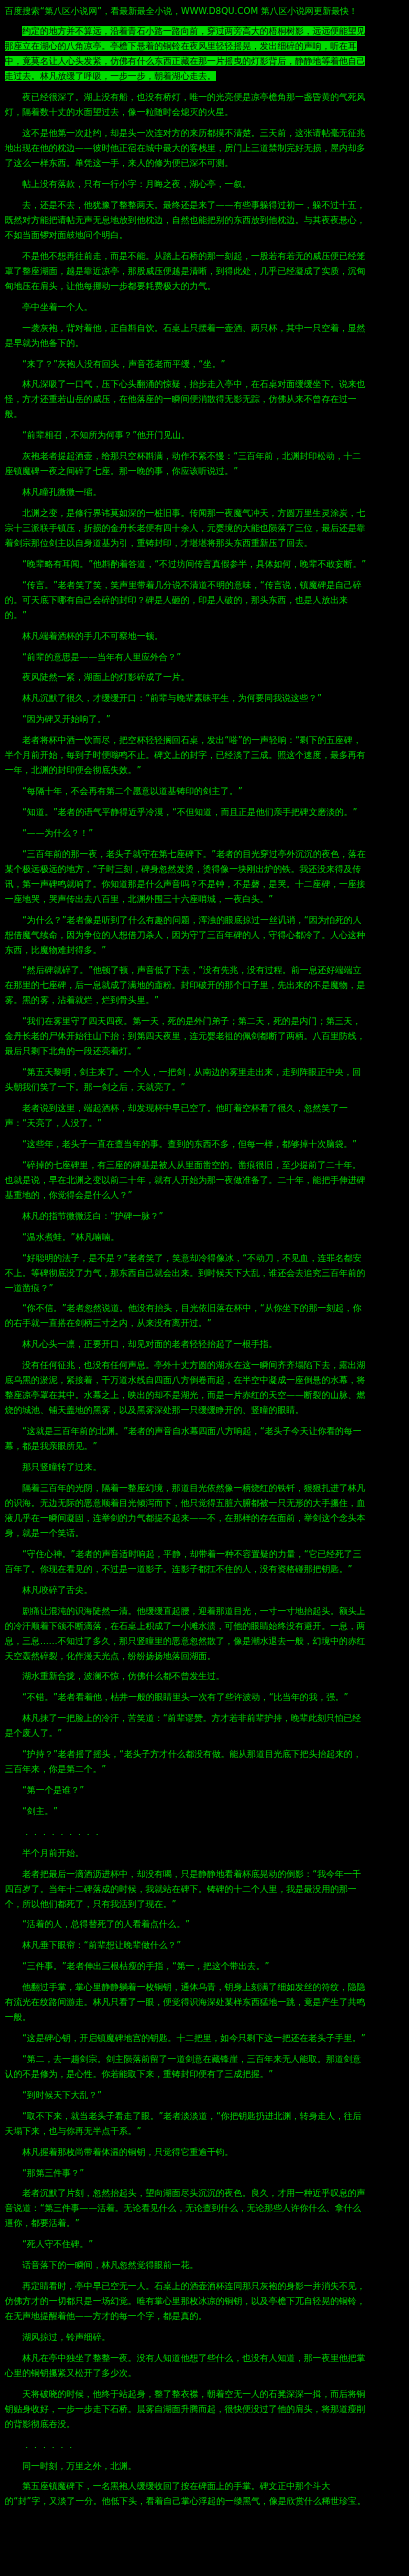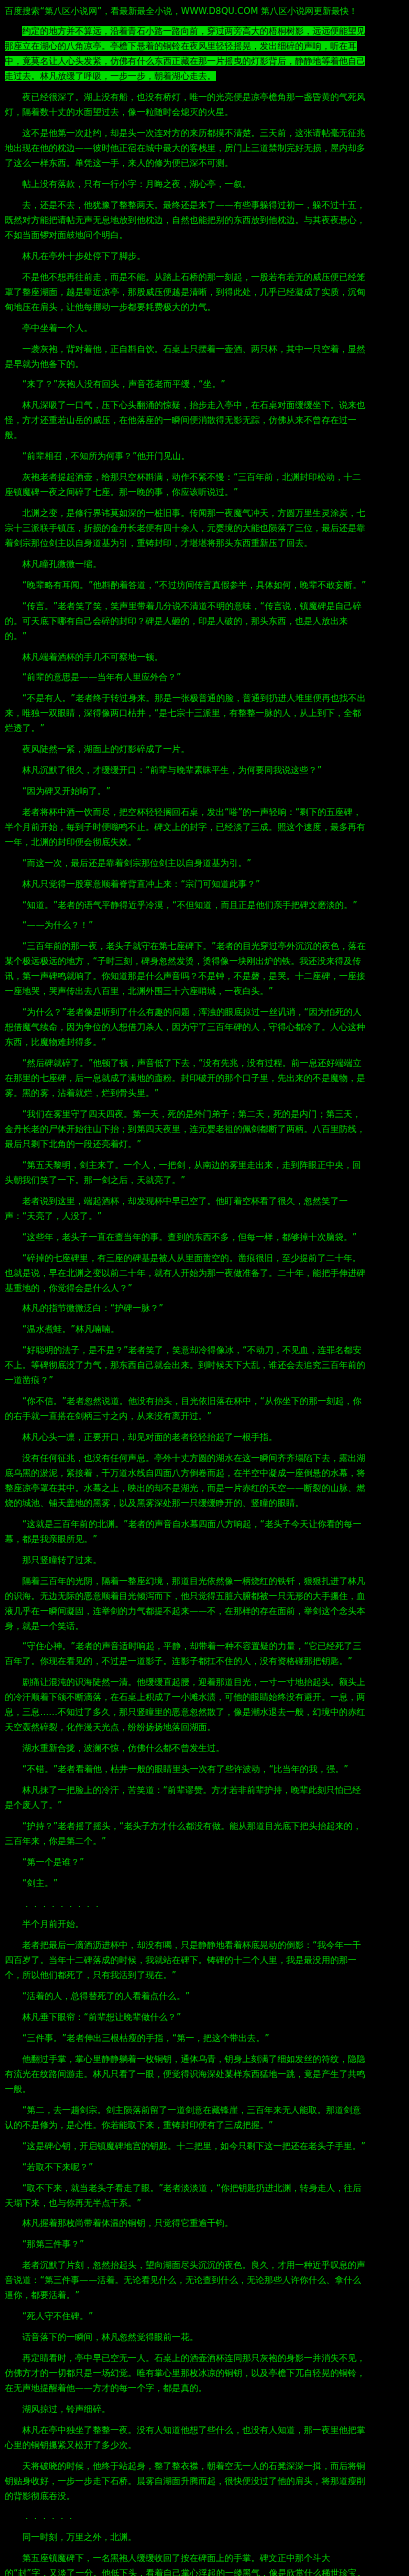--- a/index.html
+++ b/index.html
@@ -50,61 +50,58 @@
   <div>
 
       <p class="para">夜已经很深了。湖上没有船，也没有桥灯，唯一的光亮便是凉亭檐角那一盏昏黄的气死风灯，隔着数十丈的水面望过去，像一粒随时会熄灭的火星。</p>
 
       <p class="para">这不是他第一次赴约，却是头一次连对方的来历都摸不清楚。三天前，这张请帖毫无征兆地出现在他的枕边——彼时他正宿在城中最大的客栈里，房门上三道禁制完好无损，屋内却多了这么一样东西。单凭这一手，来人的修为便已深不可测。</p>
 
       <p class="para">帖上没有落款，只有一行小字：月晦之夜，湖心亭，一叙。</p>
 
       <p class="para">去，还是不去，他犹豫了整整两天。最终还是来了——有些事躲得过初一，躲不过十五，既然对方能把请帖无声无息地放到他枕边，自然也能把别的东西放到他枕边。与其夜夜悬心，不如当面锣对面鼓地问个明白。</p>
 
-      <p class="para">林凡在亭外十步处停下了脚步。</p>
 
       <p class="para">不是他不想再往前走，而是不能。从踏上石桥的那一刻起，一股若有若无的威压便已经笼罩了整座湖面，越是靠近凉亭，那股威压便越是清晰，到得此处，几乎已经凝成了实质，沉甸甸地压在肩头，让他每挪动一步都要耗费极大的力气。</p>
 
       <p class="para">亭中坐着一个人。</p>
 
       <p class="para">一袭灰袍，背对着他，正自斟自饮。石桌上只摆着一壶酒、两只杯，其中一只空着，显然是早就为他备下的。</p>
 
       <p class="para">“来了？”灰袍人没有回头，声音苍老而平缓，“坐。”</p>
 
       <p class="para">林凡深吸了一口气，压下心头翻涌的惊疑，抬步走入亭中，在石桌对面缓缓坐下。说来也怪，方才还重若山岳的威压，在他落座的一瞬间便消散得无影无踪，仿佛从来不曾存在过一般。</p>
 
       <p class="para">“前辈相召，不知所为何事？”他开门见山。</p>
 
       <p class="para">灰袍老者提起酒壶，给那只空杯斟满，动作不紧不慢：“三百年前，北渊封印松动，十二座镇魔碑一夜之间碎了七座。那一晚的事，你应该听说过。”</p>
 
+      <p class="para">林凡瞳孔微微一缩。</p>
+
       <p class="para">北渊之变，是修行界讳莫如深的一桩旧事。传闻那一夜魔气冲天，方圆万里生灵涂炭，七宗十三派联手镇压，折损的金丹长老便有四十余人，元婴境的大能也陨落了三位，最后还是靠着剑宗那位剑主以自身道基为引，重铸封印，才堪堪将那头东西重新压了回去。</p>
 
-      <p class="para">林凡瞳孔微微一缩。</p>
-
       <p class="para">“晚辈略有耳闻。”他斟酌着答道，“不过坊间传言真假参半，具体如何，晚辈不敢妄断。”</p>
 
       <p class="para">“传言。”老者笑了笑，笑声里带着几分说不清道不明的意味，“传言说，镇魔碑是自己碎的。可天底下哪有自己会碎的封印？碑是人砸的，印是人破的，那头东西，也是人放出来的。”</p>
 
       <p class="para">林凡端着酒杯的手几不可察地一顿。</p>
 
       <p class="para">“前辈的意思是——当年有人里应外合？”</p>
 
-      <p class="para">“不是有人。”老者终于转过身来。那是一张极普通的脸，普通到扔进人堆里便再也找不出来，唯独一双眼睛，深得像两口枯井，“是七宗十三派里，有整整一脉的人，从上到下，全都烂透了。”</p>
 
       <p class="para">夜风陡然一紧，湖面上的灯影碎成了一片。</p>
 
       <p class="para">林凡沉默了很久，才缓缓开口：“前辈与晚辈素昧平生，为何要同我说这些？”</p>
 
       <p class="para">“因为碑又开始响了。”</p>
 
       <p class="para">老者将杯中酒一饮而尽，把空杯轻轻搁回石桌，发出“嗒”的一声轻响：“剩下的五座碑，半个月前开始，每到子时便嗡鸣不止。碑文上的封字，已经淡了三成。照这个速度，最多再有一年，北渊的封印便会彻底失效。”</p>
 
-      <p class="para">“而这一次，最后还是靠着剑宗那位剑主以自身道基为引。”</p>
-
-      <p class="para">林凡只觉得一股寒意顺着脊背直冲上来：“宗门可知道此事？”</p>
+      <p class="para">“每隔十年，不会再有第二个愿意以道基铸印的剑主了。”</p>
+
 
       <p class="para">“知道。”老者的语气平静得近乎冷漠，“不但知道，而且正是他们亲手把碑文磨淡的。”</p>
 
       <p class="para">“——为什么？！”</p>
 
       <p class="para">“三百年前的那一夜，老头子就守在第七座碑下。”老者的目光穿过亭外沉沉的夜色，落在某个极远极远的地方，“子时三刻，碑身忽然发烫，烫得像一块刚出炉的铁。我还没来得及传讯，第一声碑鸣就响了。你知道那是什么声音吗？不是钟，不是磬，是哭。十二座碑，一座接一座地哭，哭声传出去八百里，北渊外围三十六座哨城，一夜白头。”</p>
 
       <p class="para">“为什么？”老者像是听到了什么有趣的问题，浑浊的眼底掠过一丝讥诮，“因为怕死的人想借魔气续命，因为争位的人想借刀杀人，因为守了三百年碑的人，守得心都冷了。人心这种东西，比魔物难封得多。”</p>
 
       <p class="para">“然后碑就碎了。”他顿了顿，声音低了下去，“没有先兆，没有过程。前一息还好端端立在那里的七座碑，后一息就成了满地的齑粉。封印破开的那个口子里，先出来的不是魔物，是雾。黑的雾，沾着就烂，烂到骨头里。”</p>
@@ -133,20 +130,21 @@
       <p class="para">没有任何征兆，也没有任何声息。亭外十丈方圆的湖水在这一瞬间齐齐塌陷下去，露出湖底乌黑的淤泥，紧接着，千万道水线自四面八方倒卷而起，在半空中凝成一座倒悬的水幕，将整座凉亭罩在其中。水幕之上，映出的却不是湖光，而是一片赤红的天空——断裂的山脉、燃烧的城池、铺天盖地的黑雾，以及黑雾深处那一只缓缓睁开的、竖瞳的眼睛。</p>
 
       <p class="para">“这就是三百年前的北渊。”老者的声音自水幕四面八方响起，“老头子今天让你看的每一幕，都是我亲眼所见。”</p>
 
       <p class="para">那只竖瞳转了过来。</p>
 
       <p class="para">隔着三百年的光阴，隔着一整座幻境，那道目光依然像一柄烧红的铁钎，狠狠扎进了林凡的识海。无边无际的恶意顺着目光倾泻而下，他只觉得五脏六腑都被一只无形的大手攥住，血液几乎在一瞬间凝固，连举剑的力气都提不起来——不，在那样的存在面前，举剑这个念头本身，就是一个笑话。</p>
 
       <p class="para">“守住心神。”老者的声音适时响起，平静，却带着一种不容置疑的力量，“它已经死了三百年了。你现在看见的，不过是一道影子。连影子都扛不住的人，没有资格碰那把钥匙。”</p>
 
+      <p class="para">林凡咬碎了舌尖。</p>
 
       <p class="para">剧痛让混沌的识海陡然一清。他缓缓直起腰，迎着那道目光，一寸一寸地抬起头。额头上的冷汗顺着下颌不断滴落，在石桌上积成了一小滩水渍，可他的眼睛始终没有避开。一息，两息，三息……不知过了多久，那只竖瞳里的恶意忽然散了，像是潮水退去一般，幻境中的赤红天空轰然碎裂，化作漫天光点，纷纷扬扬地落回湖面。</p>
 
       <p class="para">湖水重新合拢，波澜不惊，仿佛什么都不曾发生过。</p>
 
       <p class="para">“不错。”老者看着他，枯井一般的眼睛里头一次有了些许波动，“比当年的我，强。”</p>
 
       <p class="para">林凡抹了一把脸上的冷汗，苦笑道：“前辈谬赞。方才若非前辈护持，晚辈此刻只怕已经是个废人了。”</p>
 
       <p class="para">“护持？”老者摇了摇头，“老头子方才什么都没有做。能从那道目光底下把头抬起来的，三百年来，你是第二个。”</p>
@@ -162,25 +160,25 @@
       <p class="para">老者把最后一滴酒沥进杯中，却没有喝，只是静静地看着杯底晃动的倒影：“我今年一千四百岁了。当年十二碑落成的时候，我就站在碑下。铸碑的十二个人里，我是最没用的那一个，所以他们都死了，只有我活到了现在。”</p>
 
       <p class="para">“活着的人，总得替死了的人看着点什么。”</p>
 
       <p class="para">林凡垂下眼帘：“前辈想让晚辈做什么？”</p>
 
       <p class="para">“三件事。”老者伸出三根枯瘦的手指，“第一，把这个带出去。”</p>
 
       <p class="para">他翻过手掌，掌心里静静躺着一枚铜钥，通体乌青，钥身上刻满了细如发丝的符纹，隐隐有流光在纹路间游走。林凡只看了一眼，便觉得识海深处某样东西猛地一跳，竟是产生了共鸣一般。</p>
 
+      <p class="para">“这是碑心钥，开启镇魔碑地宫的钥匙。十二把里，如今只剩下这一把还在老头子手里。”</p>
+
       <p class="para">“第二，去一趟剑宗。剑主陨落前留了一道剑意在藏锋崖，三百年来无人能取。那道剑意认的不是修为，是心性。你若能取下来，重铸封印便有了三成把握。”</p>
 
-      <p class="para">“这是碑心钥，开启镇魔碑地宫的钥匙。十二把里，如今只剩下这一把还在老头子手里。”</p>
-
-      <p class="para">“若取不下来呢？”</p>
+      <p class="para">“到时候天下大乱？”</p>
 
       <p class="para">“取不下来，就当老头子看走了眼。”老者淡淡道，“你把钥匙扔进北渊，转身走人，往后天塌下来，也与你再无半点干系。”</p>
 
       <p class="para">林凡握着那枚尚带着体温的铜钥，只觉得它重逾千钧。</p>
 
       <p class="para">“那第三件事？”</p>
 
       <p class="para">老者沉默了片刻，忽然抬起头，望向湖面尽头沉沉的夜色。良久，才用一种近乎叹息的声音说道：“第三件事——活着。无论看见什么，无论查到什么，无论那些人许你什么、拿什么逼你，都要活着。”</p>
 
       <p class="para">“死人守不住碑。”</p>

